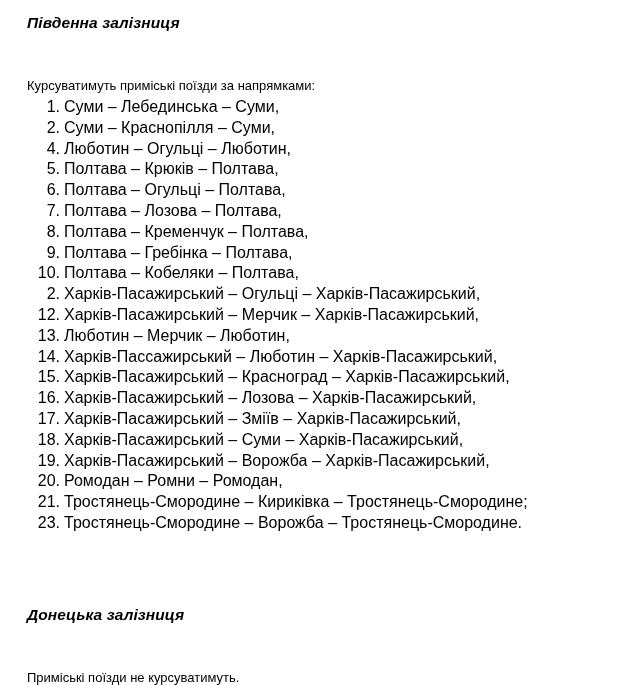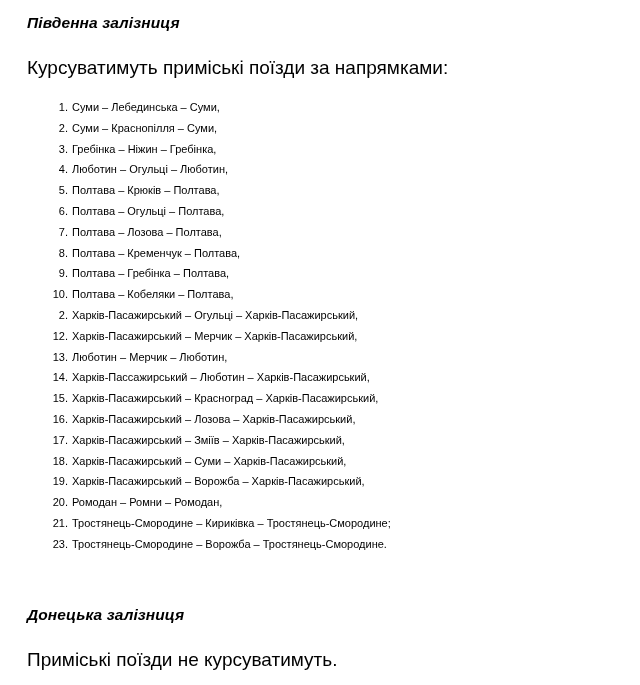--- a/index.html
+++ b/index.html
@@ -33,45 +33,45 @@
     letter-spacing: 0.1px;
     line-height: 20px;
     white-space: nowrap;
   }
   #heading-pivdenna { top: 13px; }
   #heading-donetska { top: 605px; }
 
   .body-paragraph {
     position: absolute;
     left: 27px;
-    font-size: 19px;
+    font-size: 13px;
     font-weight: normal;
     font-style: normal;
     line-height: 20px;
     white-space: nowrap;
+    margin-top: 18px;
   }
   #intro-paragraph { top: 58px; }
   #donetsk-note { top: 650px; }
 
   .route-list {
     position: absolute;
     left: 0;
     top: 97px;
     width: 640px;
     margin: 0;
     padding: 0;
     list-style: none;
   }
   .route-item {
     display: block;
     height: 20.8px;
     line-height: 20.8px;
-    font-size: 11px;
+    font-size: 16px;
     white-space: nowrap;
-    padding-left: 8px;
   }
   .route-num {
     display: inline-block;
     width: 64px;
     padding-right: 4px;
     text-align: right;
     box-sizing: border-box;
   }
   .route-text {
     display: inline-block;
@@ -83,21 +83,20 @@
 
 <div class="page">
 
   <div class="section-heading" id="heading-pivdenna">Південна залізниця</div>
 
   <div class="body-paragraph" id="intro-paragraph">Курсуватимуть приміські поїзди за напрямками:</div>
 
   <ol class="route-list">
       <li class="route-item"><span class="route-num">1.</span><span class="route-text">Суми – Лебединська – Суми,</span></li>
       <li class="route-item"><span class="route-num">2.</span><span class="route-text">Суми – Краснопілля – Суми,</span></li>
-      <li class="route-item"><span class="route-num">3.</span><span class="route-text">Гребінка – Ніжин – Гребінка,</span></li>
       <li class="route-item"><span class="route-num">4.</span><span class="route-text">Люботин – Огульці – Люботин,</span></li>
       <li class="route-item"><span class="route-num">5.</span><span class="route-text">Полтава – Крюків – Полтава,</span></li>
       <li class="route-item"><span class="route-num">6.</span><span class="route-text">Полтава – Огульці – Полтава,</span></li>
       <li class="route-item"><span class="route-num">7.</span><span class="route-text">Полтава – Лозова – Полтава,</span></li>
       <li class="route-item"><span class="route-num">8.</span><span class="route-text">Полтава – Кременчук – Полтава,</span></li>
       <li class="route-item"><span class="route-num">9.</span><span class="route-text">Полтава – Гребінка – Полтава,</span></li>
       <li class="route-item"><span class="route-num">10.</span><span class="route-text">Полтава – Кобеляки – Полтава,</span></li>
       <li class="route-item"><span class="route-num">2.</span><span class="route-text">Харків-Пасажирський – Огульці – Харків-Пасажирський,</span></li>
       <li class="route-item"><span class="route-num">12.</span><span class="route-text">Харків-Пасажирський – Мерчик – Харків-Пасажирський,</span></li>
       <li class="route-item"><span class="route-num">13.</span><span class="route-text">Люботин – Мерчик – Люботин,</span></li>

